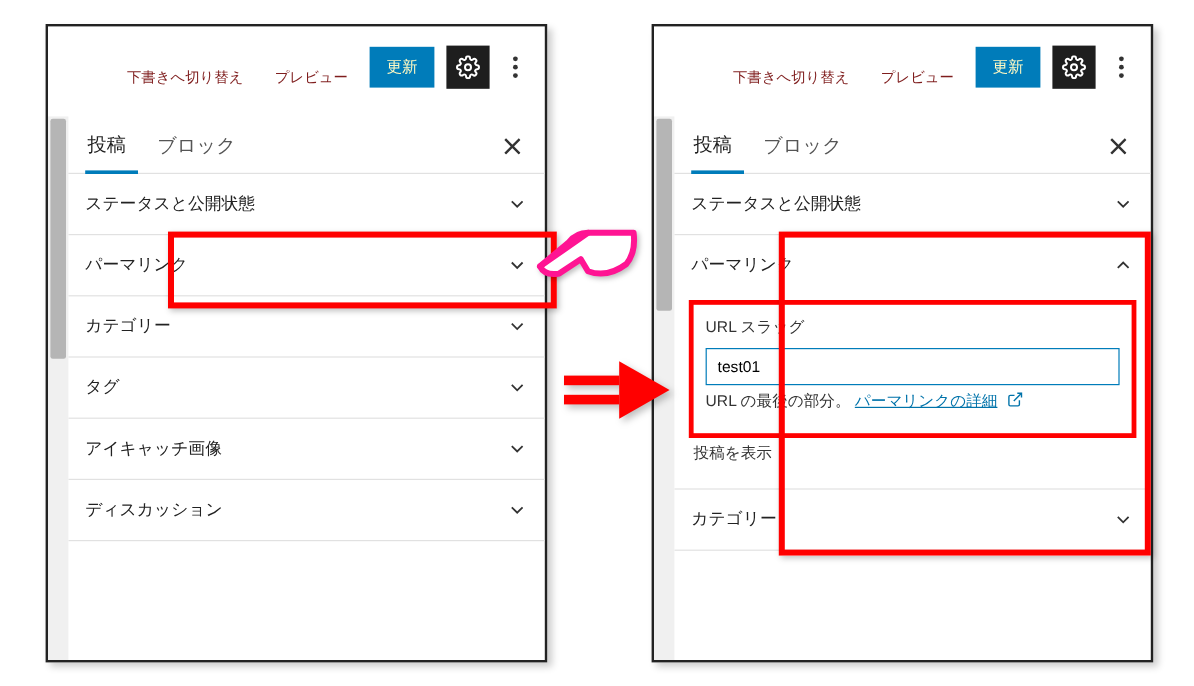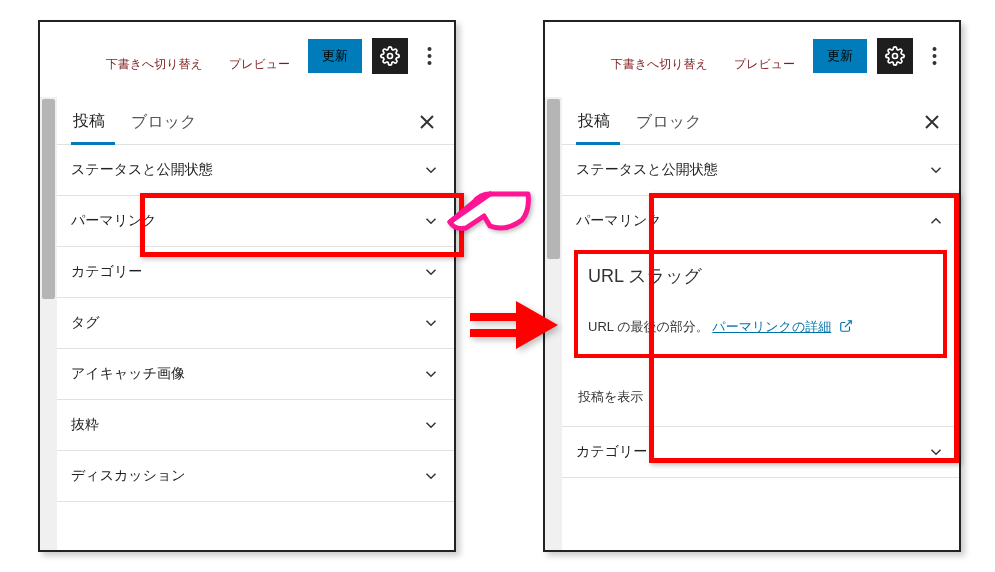--- a/index.html
+++ b/index.html
@@ -5,21 +5,21 @@
   * { box-sizing: border-box; margin: 0; padding: 0; }
   html, body { width: 995px; height: 572px; font-family: -apple-system, "Segoe UI", "Hiragino Sans", "Hiragino Kaku Gothic ProN", Meiryo, sans-serif; background: #fff; }
   body { position: relative; }
 
   .panel-wrap { position: absolute; border: 2px solid #222; box-shadow: 4px 4px 6px rgba(0,0,0,0.2); background: #fff; overflow: hidden; }
   .panel-left  { left: 38px;  top: 20px; width: 418px; height: 532px; }
   .panel-right { left: 543px; top: 20px; width: 418px; height: 532px; }
 
   .toolbar { display: flex; justify-content: flex-end; align-items: center; gap: 10px; padding: 10px 14px 18px 14px; }
   .tool-link { color: #7f1d1d; font-size: 12px; padding: 6px 8px; cursor: pointer; margin-top: 18px; }
-  .tool-update { background: #007cba; color: #000000; font-size: 13px; padding: 8px 14px; cursor: pointer; }
+  .tool-update { background: #007cba; color: #fef9c3; font-size: 13px; padding: 8px 14px; cursor: pointer; }
   .tool-gear   { background: #1e1e1e; color: #fff; width: 36px; height: 36px; display: flex; align-items: center; justify-content: center; cursor: pointer; }
   .tool-more   { width: 22px; height: 36px; display: flex; align-items: center; justify-content: center; cursor: pointer; color: #555; }
   .tool-more svg { display:block; }
 
   .sidebody { display: flex; }
   .scroll-gutter { width: 17px; background: #f0f0f0; position: relative; flex: none; }
   .scroll-thumb  { position: absolute; left: 2px; right: 2px; border-radius: 2px; background: #b5b5b5; }
 
   .sidepanel { flex: 1; min-width: 0; }
 
@@ -28,23 +28,23 @@
   .tab.active { color: #1e1e1e; font-weight: 500; border-bottom: 3px solid #007cba; margin-bottom: -1px; }
   .tab-close { margin-left: auto; width: 34px; height: 34px; display: flex; align-items: center; justify-content: center; cursor: pointer; color: #333; font-size: 18px; }
 
   .section-row { display: flex; align-items: center; justify-content: space-between; padding: 16px 14px; border-bottom: 1px solid #e1e1e1; font-size: 14px; color: #222; cursor: pointer; }
   .section-row.expanded-header { border-bottom: none; }
   .chev { width: 18px; height: 18px; display: inline-block; }
   .chev svg { display:block; }
 
   .perma-body { padding: 4px 12px 18px 12px; border-bottom: 1px solid #e1e1e1; }
   .perma-inner { border: 4px solid #f00; padding: 10px 10px 14px 10px; }
-  .slug-lbl { font-size: 18px; color: #333; margin-bottom: 8px; }
+  .slug-lbl { font-size: 13px; color: #333; margin-bottom: 8px; }
   .slug-input { width: 100%; padding: 7px 9px; font-size: 13px; border: 1px solid #007cba; outline: none; font-family: inherit; }
-  .slug-help { font-size: 13px; color: #333; margin-top: 28px; line-height: 1.7; }
+  .slug-help { font-size: 13px; color: #333; margin-top: 2px; line-height: 1.7; }
   .slug-help a { color: #0073aa; text-decoration: underline; }
   .view-link { margin-top: 14px; font-size: 13px; }
   .view-link a { color: #0073aa; text-decoration: underline; }
   .ext-icon { display:inline-block; vertical-align: -2px; margin-left: 4px; }
 
   
   .hl { position: absolute; border: 5px solid #f00; box-shadow: 2px 2px 5px rgba(0,0,0,.25); pointer-events: none; }
 
   
   .big-arrow { position: absolute; left: 470px; top: 295px; filter: drop-shadow(3px 3px 3px rgba(0,0,0,.25)); }
@@ -122,28 +122,20 @@
       </div>
       <div class="section-row">
         <span>アイキャッチ画像</span>
         <span class="chev">
             <svg width="18" height="18" viewBox="0 0 24 24" fill="none" stroke="#333" stroke-width="2">
               <polyline points="6 9 12 15 18 9"></polyline>
             </svg>
           </span>
       </div>
       <div class="section-row">
-        <span>抜粋</span>
-        <span class="chev">
-            <svg width="18" height="18" viewBox="0 0 24 24" fill="none" stroke="#333" stroke-width="2">
-              <polyline points="6 9 12 15 18 9"></polyline>
-            </svg>
-          </span>
-      </div>
-      <div class="section-row">
         <span>ディスカッション</span>
         <span class="chev">
             <svg width="18" height="18" viewBox="0 0 24 24" fill="none" stroke="#333" stroke-width="2">
               <polyline points="6 9 12 15 18 9"></polyline>
             </svg>
           </span>
       </div>
     </div>
   </div>
 </div>
@@ -197,20 +189,21 @@
         <span class="chev">
             <svg width="18" height="18" viewBox="0 0 24 24" fill="none" stroke="#333" stroke-width="2">
               <polyline points="6 15 12 9 18 15"></polyline>
             </svg>
           </span>
       </div>
 
       <div class="perma-body">
         <div class="perma-inner">
           <div class="slug-lbl">URL スラッグ</div>
+          <input class="slug-input" value="test01" style="">
           <div class="slug-help">
             <span>URL の最後の部分。 </span><a href="#">パーマリンクの詳細</a>
             <span class="ext-icon"><svg width="14" height="14" viewBox="0 0 24 24" fill="none" stroke="#0073aa" stroke-width="2">
                   <path d="M18 13v6a2 2 0 0 1-2 2H5a2 2 0 0 1-2-2V8a2 2 0 0 1 2-2h6"></path>
                   <polyline points="15 3 21 3 21 9"></polyline>
                   <line x1="10" y1="14" x2="21" y2="3"></line>
                 </svg></span>
           </div>
         </div>
         <div class="slug-help" style="padding:0 4px;">投稿を表示</div>

